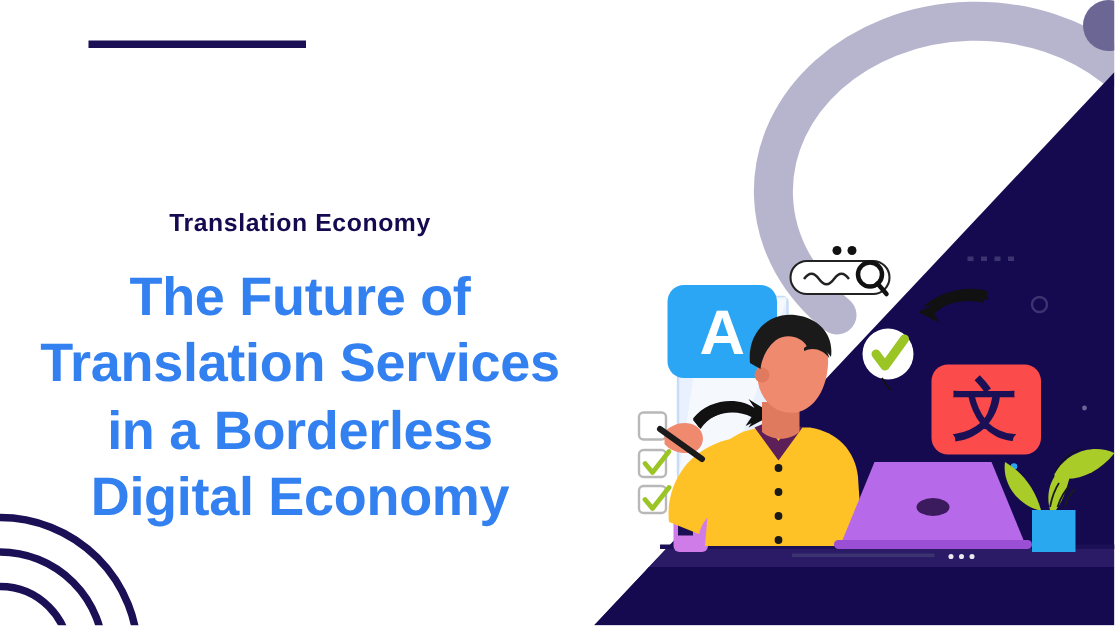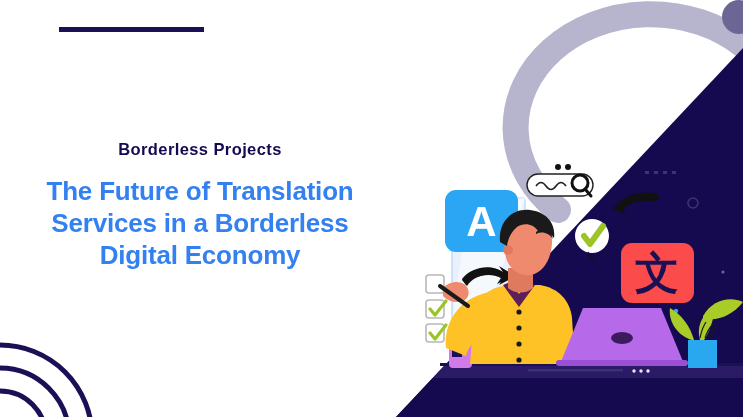--- a/index.html
+++ b/index.html
@@ -37,21 +37,21 @@
   .eyebrow{
     margin:0 0 18px 0;
     font-size:16.5px;
     font-weight:bold;
     letter-spacing:0.4px;
     color:#150a50;
     line-height:1.1;
   }
   .headline{
     margin:0;
-    font-size:26px;
+    font-size:36px;
     font-weight:bold;
     line-height:1.23;
     color:#3380f0;
     letter-spacing:-0.2px;
     padding:0 14px;
   }
   .rule{
     position:absolute;
     left:59px;
     top:27px;
@@ -193,17 +193,17 @@
     <path d="M703 316 C 712 300, 730 296, 743 302 C 732 316, 716 322, 703 318 Z" fill="#a9cc28"></path>
     <path d="M703 316 C 708 306, 716 300, 726 298 C 714 300, 706 307, 703 316 Z" fill="#111111"></path>
     <g fill="none" stroke="#1a1a1a" stroke-width="1.2">
       <path d="M700 338 q 2 -10 6 -16"></path>
       <path d="M705 338 q 3 -9 8 -14"></path>
       <path d="M710 338 q 2 -8 7 -12"></path>
     </g>
   </svg>
 
   <div class="text-block">
-    <div class="eyebrow">Borderless Projects</div>
+    <div class="eyebrow">Translation Economy</div>
     <div class="headline">The Future of Translation Services in a Borderless Digital Economy</div>
   </div>
 
 </div>
 
 </body></html>

